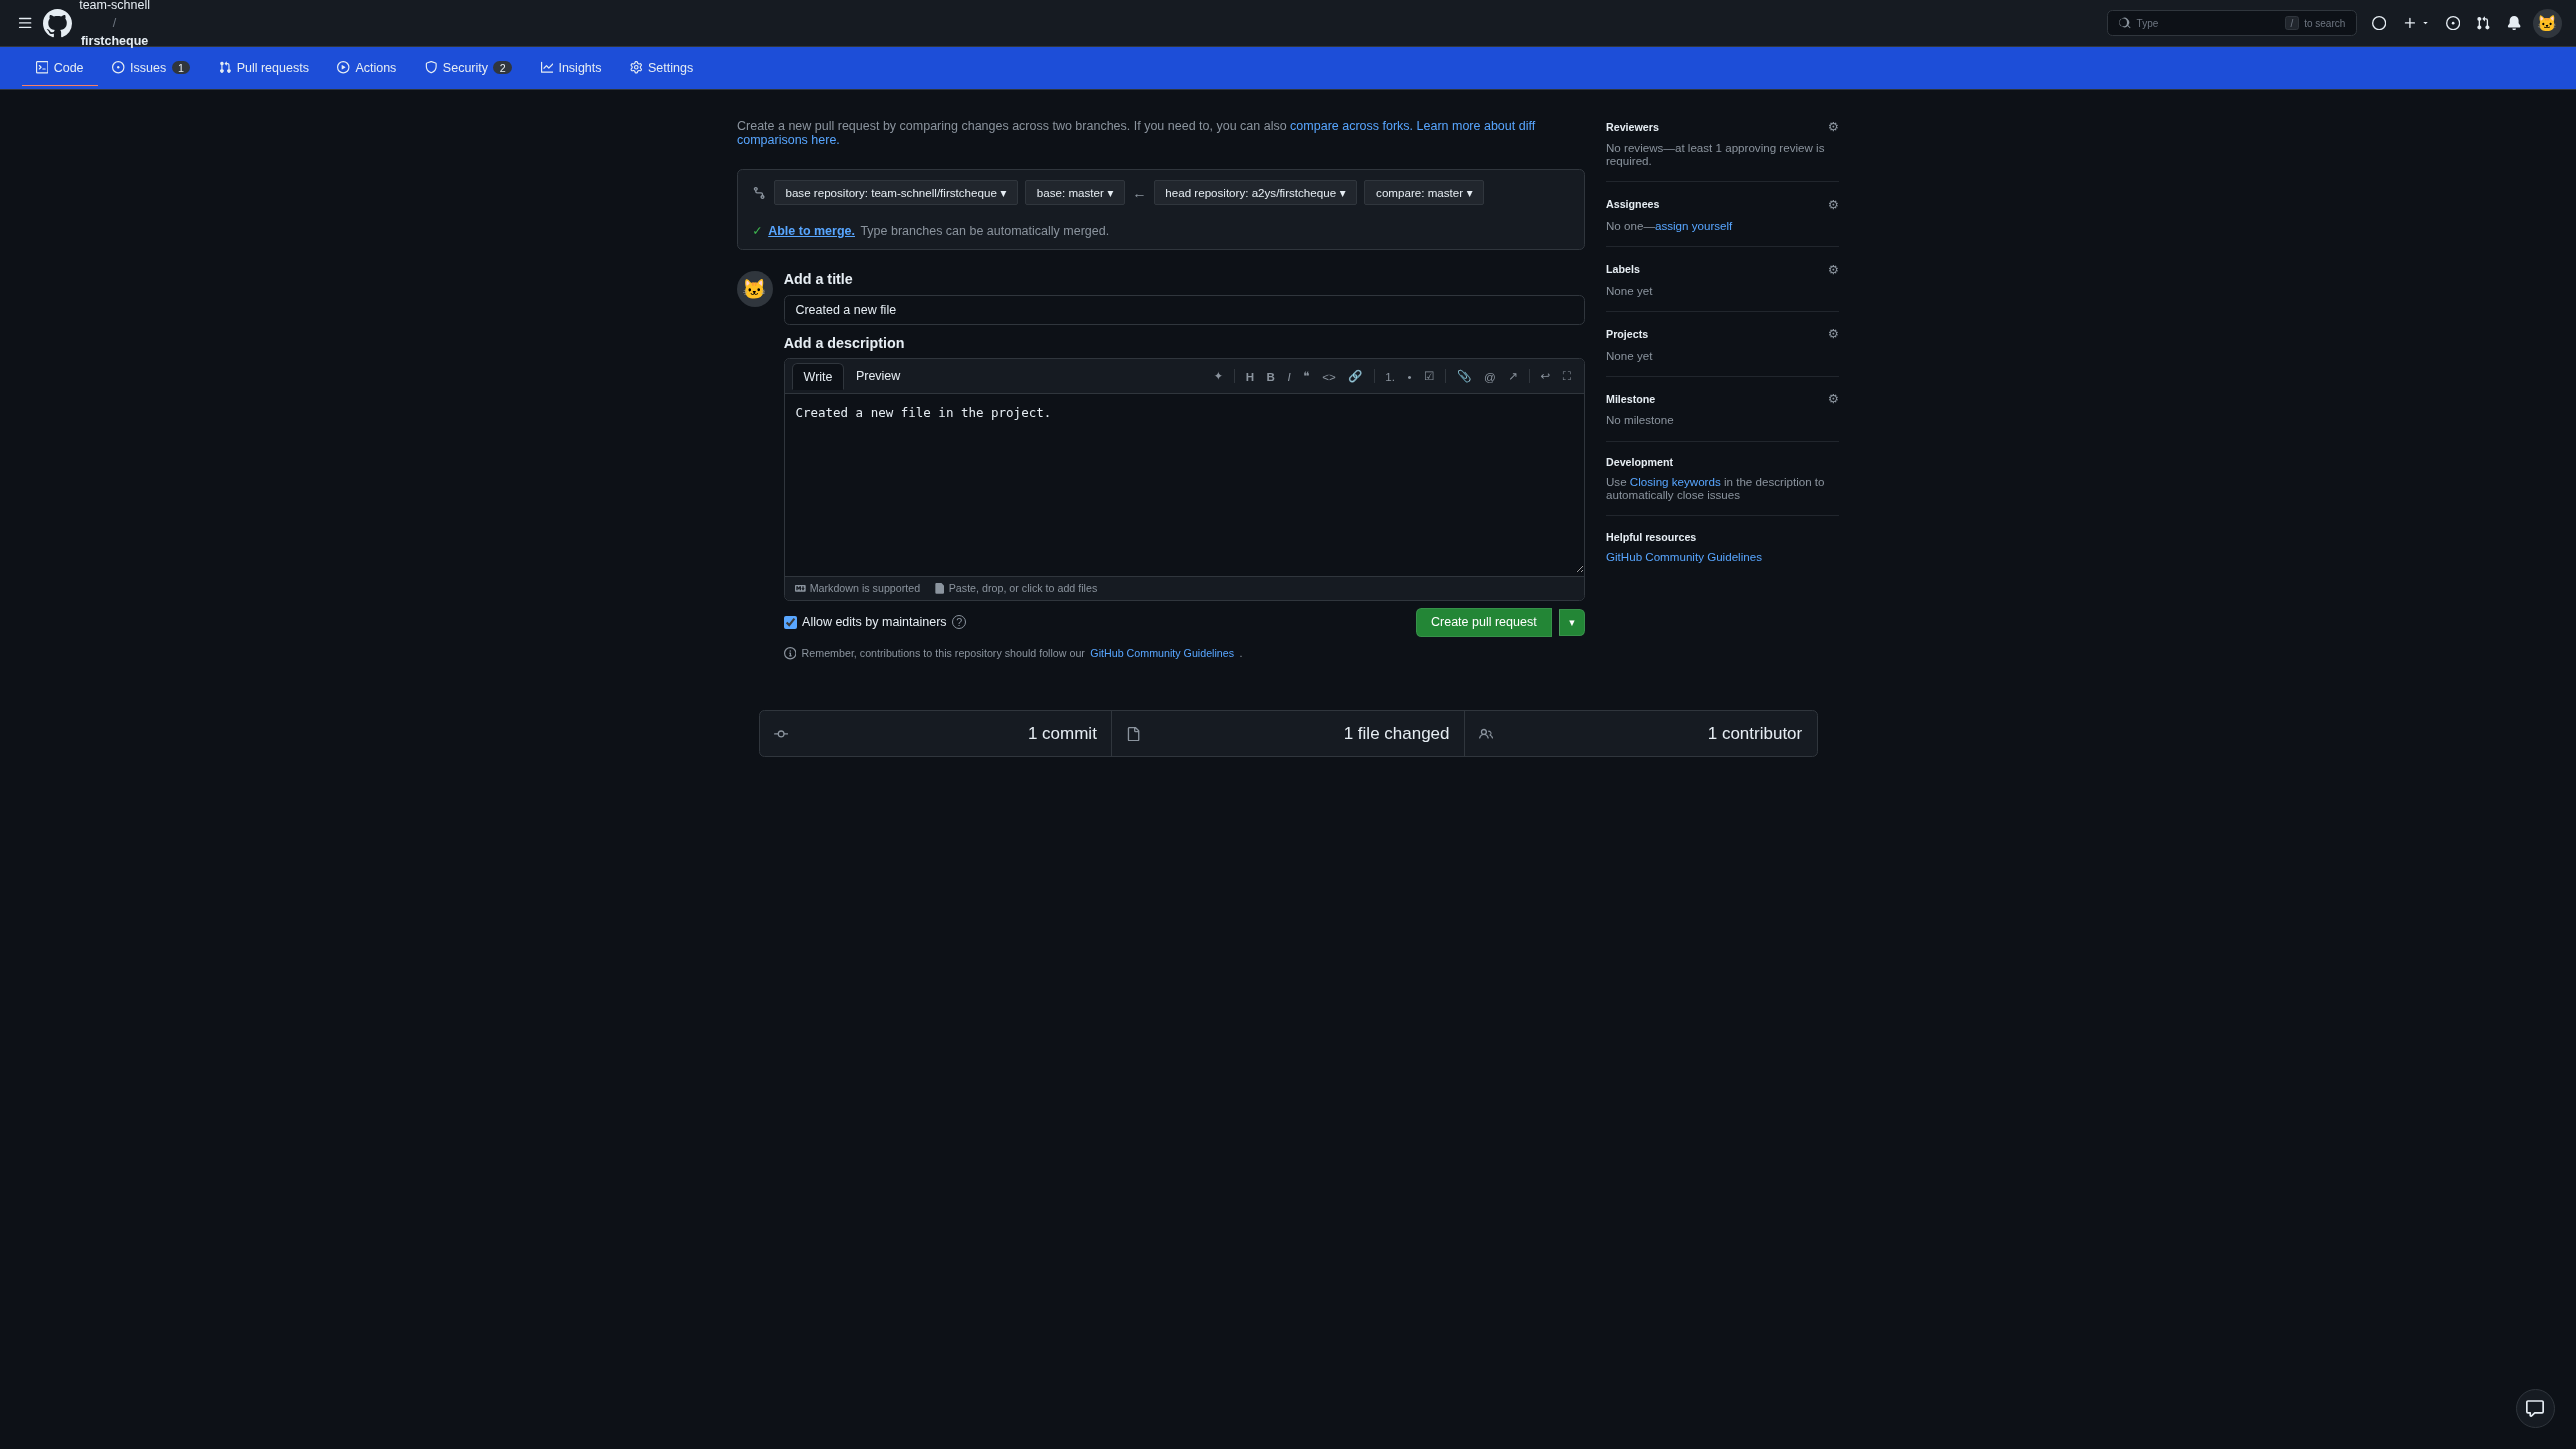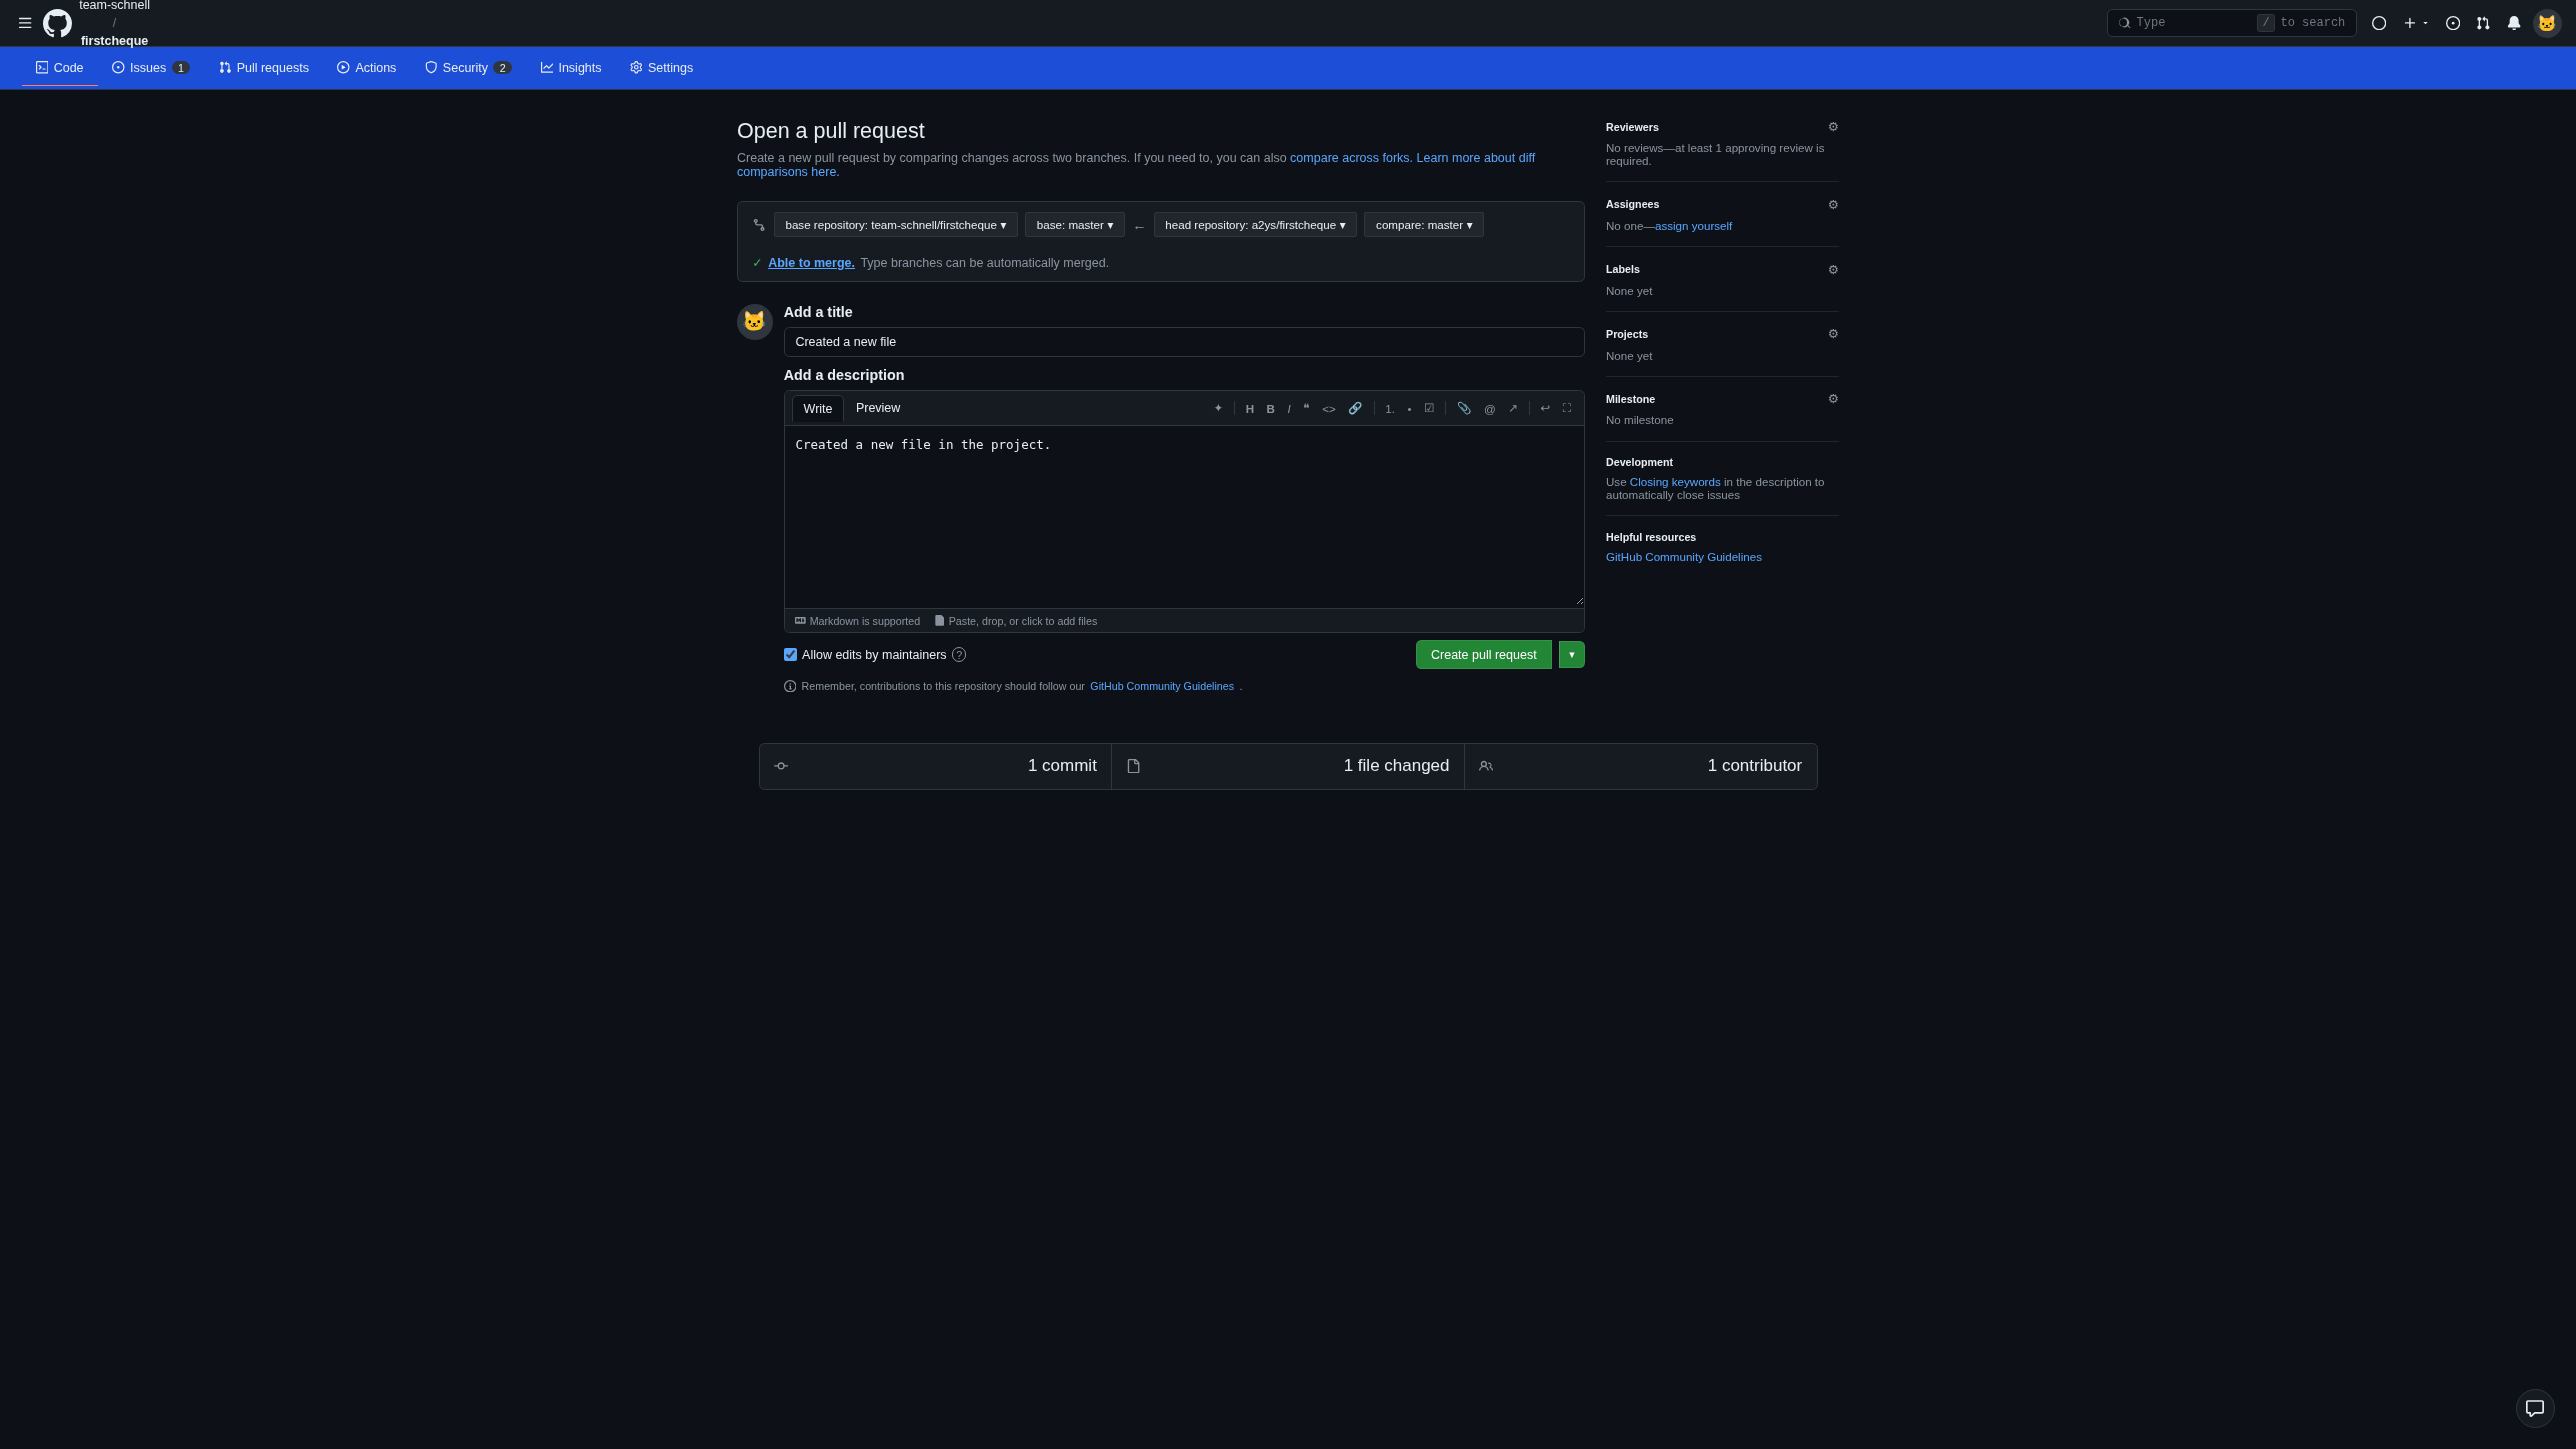--- a/index.html
+++ b/index.html
@@ -61,21 +61,21 @@
       border: 0.9px solid #30363d;
       border-radius: 5.4px;
       padding: 4.5px 10.7px;
       color: #6e7681;
       display: flex;
       align-items: center;
       gap: 5.4px;
       width: 250px;
       cursor: text;
     }
-    .search-bar span { font-size: 12px; font-family: Liberation Mono, monospace; }
+    .search-bar span { font-size: 10px; }
     .search-key {
       background: #21262d;
       border: 0.9px solid #30363d;
       border-radius: 2.7px;
       padding: 0.9px 4.5px;
       font-size: 9.8px;
       color: #6e7681;
       margin-left: auto;
     }
 
@@ -587,21 +587,20 @@
   <a class="repo-tab">
     <svg width="12.5" height="12.5" fill="currentColor" viewBox="0 0 16 16">
         <path d="M8 0a8.2 8.2 0 0 1 .701.031C9.444.095 9.99.645 10.16 1.29l.288 1.107c.018.066.079.158.212.224.231.114.454.243.668.386.123.082.233.09.299.071l1.103-.303c.644-.176 1.392.021 1.82.63.27.385.506.792.704 1.218.315.675.111 1.422-.364 1.891l-.814.806c-.049.048-.098.147-.088.294.016.257.016.515 0 .772-.01.147.038.246.088.294l.814.806c.475.469.679 1.216.364 1.891a7.977 7.977 0 0 1-.704 1.217c-.428.61-1.176.807-1.82.63l-1.103-.303c-.066-.019-.176-.011-.299.071a5.909 5.909 0 0 1-.668.386c-.133.066-.194.158-.211.224l-.29 1.106c-.168.646-.715 1.196-1.458 1.26a8.006 8.006 0 0 1-1.402 0c-.743-.064-1.289-.614-1.458-1.26l-.289-1.106c-.018-.066-.079-.158-.212-.224a5.738 5.738 0 0 1-.668-.386c-.123-.082-.233-.09-.299-.071l-1.103.303c-.644.176-1.392-.021-1.82-.63a8.12 8.12 0 0 1-.704-1.218c-.315-.675-.111-1.422.363-1.891l.815-.806c.05-.048.098-.147.088-.294a6.214 6.214 0 0 1 0-.772c.01-.147-.038-.246-.088-.294l-.815-.806C.635 6.045.431 5.298.746 4.623a7.92 7.92 0 0 1 .704-1.217c.428-.61 1.176-.807 1.82-.63l1.103.303c.066.019.176.011.299-.071.214-.143.437-.272.668-.386.133-.066.194-.158.211-.224l.29-1.106C6.009.645 6.556.095 7.299.03 7.532.01 7.766 0 8 0Zm-.571 1.525c-.036.003-.108.036-.137.146l-.289 1.105c-.147.561-.549.967-.998 1.189-.173.086-.34.183-.5.29-.417.278-.97.423-1.529.27l-1.103-.303c-.109-.03-.175.016-.195.045-.22.312-.412.644-.573.99-.014.031-.021.11.059.19l.815.806c.411.406.562.957.53 1.456a4.709 4.709 0 0 0 0 .582c.032.499-.119 1.05-.53 1.456l-.815.806c-.081.08-.073.159-.059.19.162.346.353.677.573.989.02.03.085.076.195.046l1.102-.303c.56-.153 1.113-.008 1.53.27.161.107.328.204.501.29.447.222.85.629.997 1.189l.289 1.105c.029.109.101.143.137.146a6.6 6.6 0 0 0 1.142 0c.036-.003.108-.036.137-.146l.289-1.105c.147-.561.549-.967.998-1.189.173-.086.34-.183.5-.29.417-.278.97-.423 1.529-.27l1.103.303c.109.029.175-.016.195-.045.22-.313.411-.644.573-.99.014-.031.021-.11-.059-.19l-.815-.806c-.411-.406-.562-.957-.53-1.456a4.709 4.709 0 0 0 0-.582c-.032-.499.119-1.05.53-1.456l.815-.806c.081-.08.073-.159.059-.19a6.464 6.464 0 0 0-.573-.989c-.02-.03-.085-.076-.195-.046l-1.102.303c-.56.153-1.113.008-1.53-.27a4.44 4.44 0 0 0-.501-.29c-.447-.222-.85-.629-.997-1.189l-.289-1.105c-.029-.11-.101-.143-.137-.146a6.6 6.6 0 0 0-1.142 0ZM11 8a3 3 0 1 1-6 0 3 3 0 0 1 6 0ZM9.5 8a1.5 1.5 0 1 0-3.001.001A1.5 1.5 0 0 0 9.5 8Z"></path>
       </svg>
     <span>Settings</span>
   </a>
 </div>
 
 <div class="main-content">
   <div class="left-panel">
-    <h1 class="page-title">Open a pull request</h1>
     <p class="page-subtitle">
       <span>Create a new pull request by comparing changes across two branches. If you need to, you can also</span>
       <a href="#">compare across forks.</a>
       <a href="#">Learn more about diff comparisons here.</a>
     </p>
 
     <div class="branch-selector">
       <svg width="14.3" height="14.3" fill="#8b949e" viewBox="0 0 16 16">
           <path d="M5 3.25a.75.75 0 1 1-1.5 0 .75.75 0 0 1 1.5 0Zm0 2.122a2.25 2.25 0 1 0-1.5 0v.878A2.25 2.25 0 0 0 5.75 8.5h4.5a.75.75 0 0 1 .75.75v.878a2.25 2.25 0 1 0 1.5 0V9.25A2.25 2.25 0 0 0 10.25 7h-4.5A.75.75 0 0 1 5 6.25Zm7.5 7a.75.75 0 1 1-1.5 0 .75.75 0 0 1 1.5 0Z"></path>
         </svg>

